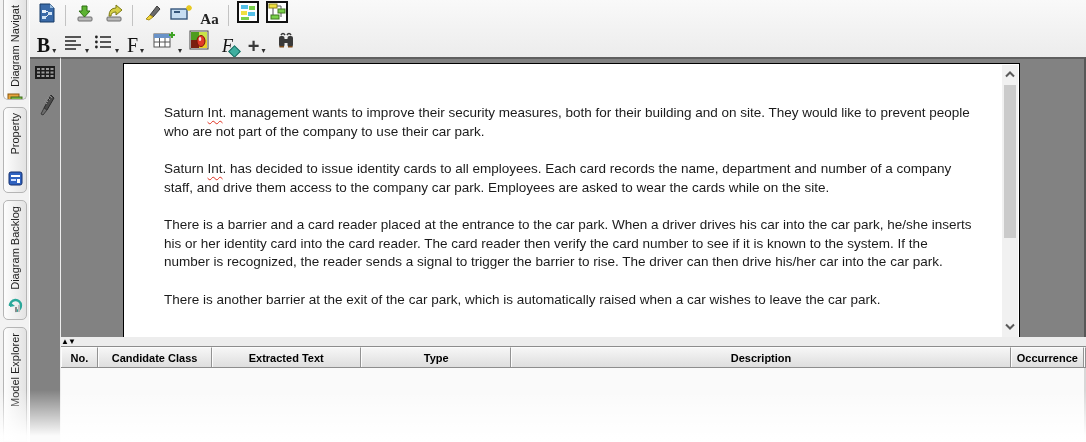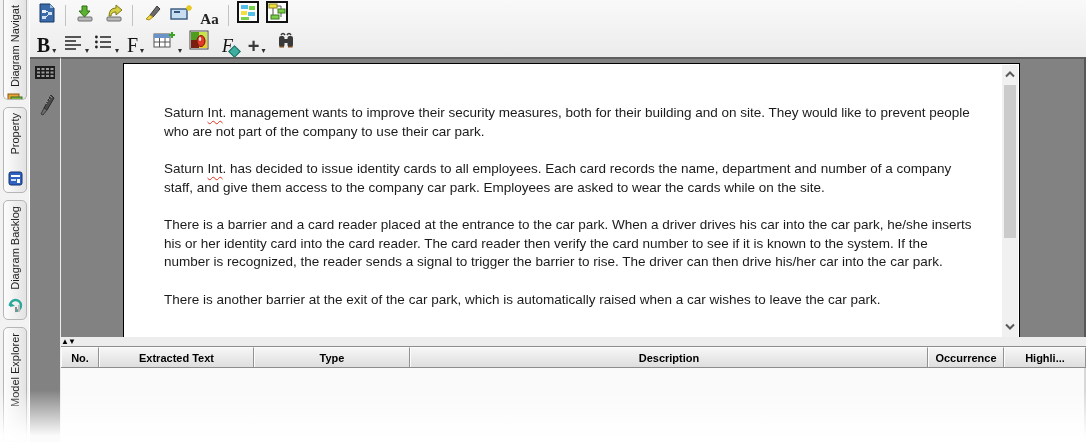--- a/index.html
+++ b/index.html
@@ -320,21 +320,21 @@
           </span>
         </div>
       </div>
 
       <div class="contentcol">
 
         <div class="canvas">
           <div class="page">
             <div class="page-text">
               <p><span>Saturn </span><span class="misspell">Int</span><span>. management wants to improve their security measures, both for their building and on site. They would like to prevent people who are not part of the company to use their car park.</span></p>
-              <p><span>Saturn </span><span class="misspell">Int</span><span>. has decided to issue identity cards to all employees. Each card records the name, department and number of a company staff, and give them access to the company car park. Employees are asked to wear the cards while on the site.</span></p>
+              <p><span>Saturn </span><span class="misspell">Int</span><span>. has decided to issue identity cards to all employees. Each card records the name, department and number of a company staff, and drive them access to the company car park. Employees are asked to wear the cards while on the site.</span></p>
               <p><span>There is a barrier and a card reader placed at the entrance to the car park. When a driver drives his car into the car park, he/she inserts his or her identity card into the card reader. The card reader then verify the card number to see if it is known to the system. If the number is recognized, the reader sends a signal to trigger the barrier to rise. The driver can then drive his/her car into the car park.</span></p>
               <p><span>There is another barrier at the exit of the car park, which is automatically raised when a car wishes to leave the car park.</span></p>
             </div>
             <div class="vsb">
               <div class="vsb-btn vsb-up">
                 <svg width="10" height="7" viewBox="0 0 10 7">
                     <path d="M1 5.5 L5 1.5 L9 5.5" fill="none" stroke="#5a5a5a" stroke-width="2"></path>
                   </svg>
               </div>
               <div class="vsb-thumb"></div>
@@ -347,20 +347,21 @@
           </div>
         </div>
 
         <div class="splitter">
           <span class="split-btn">▲</span>
           <span class="split-btn">▼</span>
         </div>
 
         <div class="thead">
           <div class="th" style="width:38px">No.</div>
+          <div class="th" style="width:118px">Candidate Class</div>
           <div class="th" style="width:155px">Extracted Text</div>
           <div class="th" style="width:156px">Type</div>
           <div class="th" style="width:518px">Description</div>
           <div class="th" style="width:76px">Occurrence</div>
           <div class="th" style="flex:1">Highli...</div>
         </div>
         <div class="tbody"></div>
 
       </div>
     </div>

